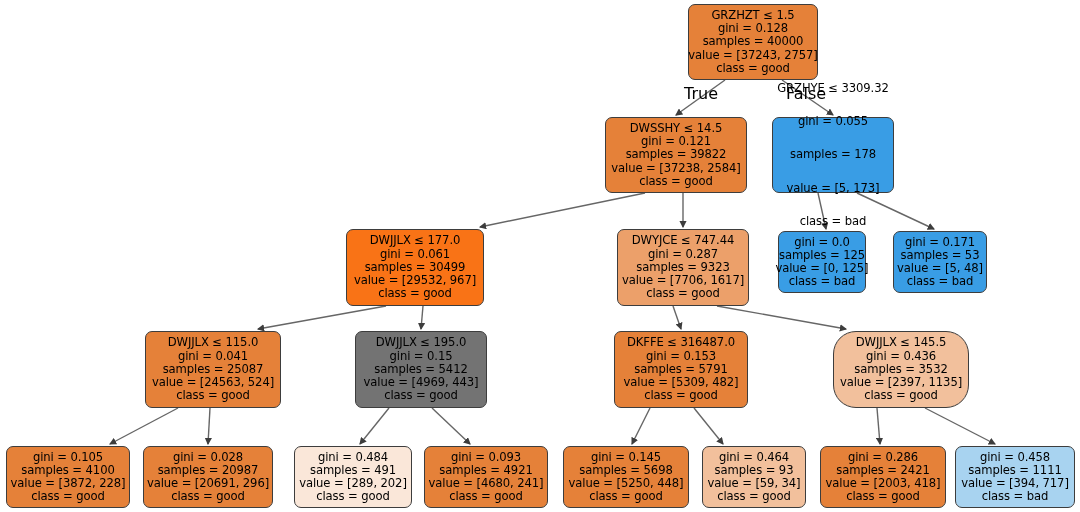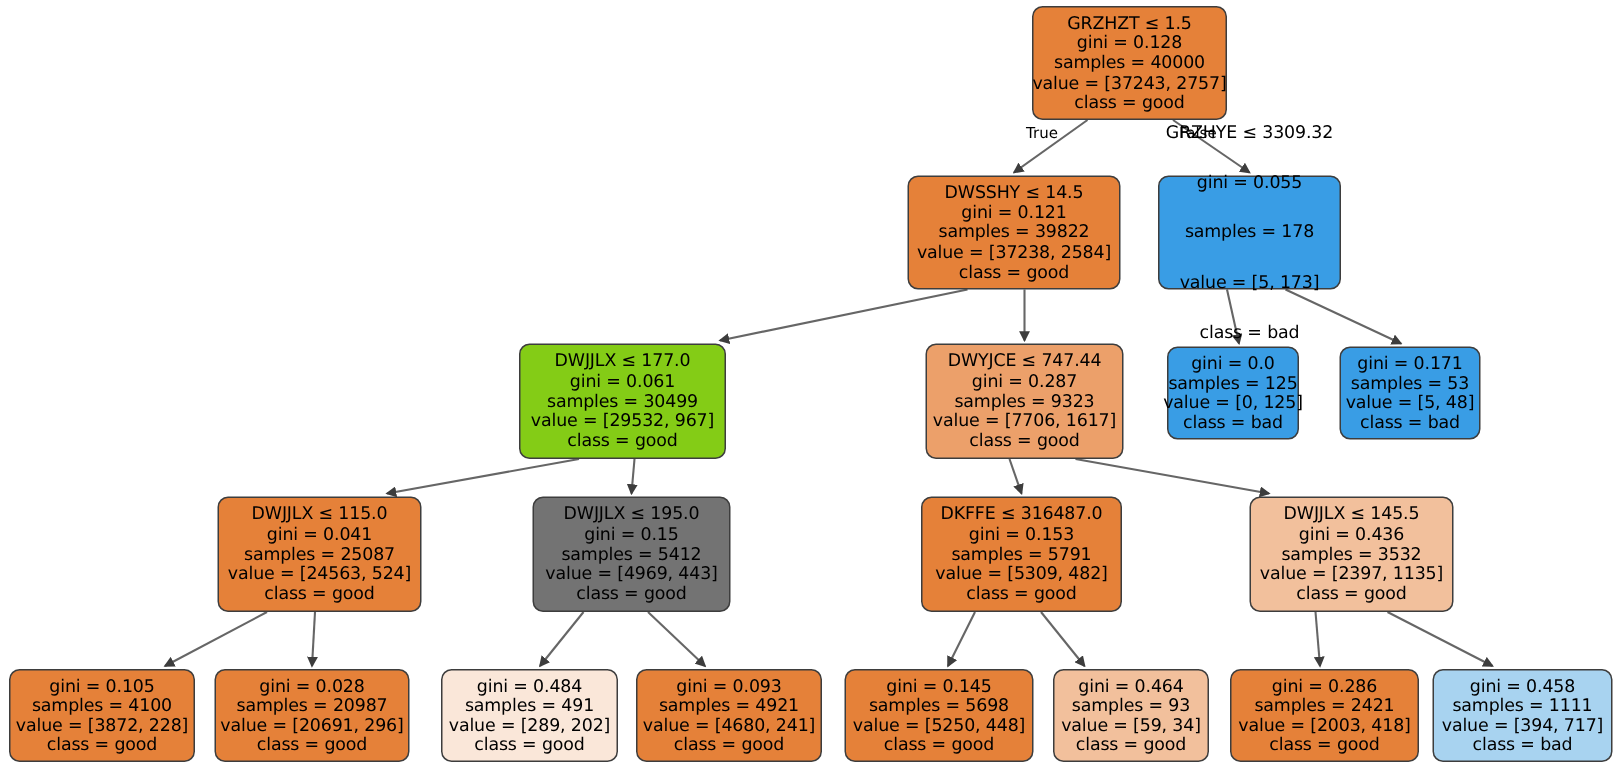--- a/index.html
+++ b/index.html
@@ -35,21 +35,21 @@
     text-align: center;
     color: #000000;
     font-size: 11.6px;
     line-height: 13.2px;
     letter-spacing: -0.1px;
     white-space: nowrap;
   }
   .node .ln { display: block; }
   .edge-label {
     position: absolute;
-    font-size: 10px;
+    font-size: 16px;
     color: #000000;
     white-space: nowrap;
   }
 </style>
 </head>
 <body>
 
 <div id="canvas">
   <svg id="edges" viewBox="0 0 1080 512" xmlns="http://www.w3.org/2000/svg">
     <defs>
@@ -93,21 +93,21 @@
         <span class="ln">value = [37238, 2584]</span>
         <span class="ln">class = good</span>
       </div>
       <div class="node" style="left: 772px; top: 117px; width: 122px; height: 76px; background: rgb(57, 157, 229); gap: 20px;">
         <span class="ln">GRZHYE ≤ 3309.32</span>
         <span class="ln">gini = 0.055</span>
         <span class="ln">samples = 178</span>
         <span class="ln">value = [5, 173]</span>
         <span class="ln">class = bad</span>
       </div>
-      <div class="node" style="left: 346px; top: 229px; width: 138px; height: 77px; background: #84cc16;">
+      <div class="node" style="left: 346px; top: 229px; width: 138px; height: 77px; background: #f97316;">
         <span class="ln">DWJJLX ≤ 177.0</span>
         <span class="ln">gini = 0.061</span>
         <span class="ln">samples = 30499</span>
         <span class="ln">value = [29532, 967]</span>
         <span class="ln">class = good</span>
       </div>
       <div class="node" style="left: 617px; top: 229px; width: 132px; height: 77px; background: rgb(236, 160, 106); text-align: right;">
         <span class="ln">DWYJCE ≤ 747.44</span>
         <span class="ln">gini = 0.287</span>
         <span class="ln">samples = 9323</span>
@@ -140,21 +140,21 @@
         <span class="ln">value = [4969, 443]</span>
         <span class="ln">class = good</span>
       </div>
       <div class="node" style="left: 614px; top: 331px; width: 134px; height: 77px; background: rgb(229, 129, 57);">
         <span class="ln">DKFFE ≤ 316487.0</span>
         <span class="ln">gini = 0.153</span>
         <span class="ln">samples = 5791</span>
         <span class="ln">value = [5309, 482]</span>
         <span class="ln">class = good</span>
       </div>
-      <div class="node" style="left: 833px; top: 331px; width: 136px; height: 77px; background: rgb(242, 192, 156);">
+      <div class="node" style="left: 833px; top: 331px; width: 136px; height: 77px; background: rgb(242, 192, 156); border-radius: 23px;">
         <span class="ln">DWJJLX ≤ 145.5</span>
         <span class="ln">gini = 0.436</span>
         <span class="ln">samples = 3532</span>
         <span class="ln">value = [2397, 1135]</span>
         <span class="ln">class = good</span>
       </div>
       <div class="node" style="left: 6px; top: 446px; width: 124px; height: 62px; background: rgb(229, 129, 57);">
         <span class="ln">gini = 0.105</span>
         <span class="ln">samples = 4100</span>
         <span class="ln">value = [3872, 228]</span>

